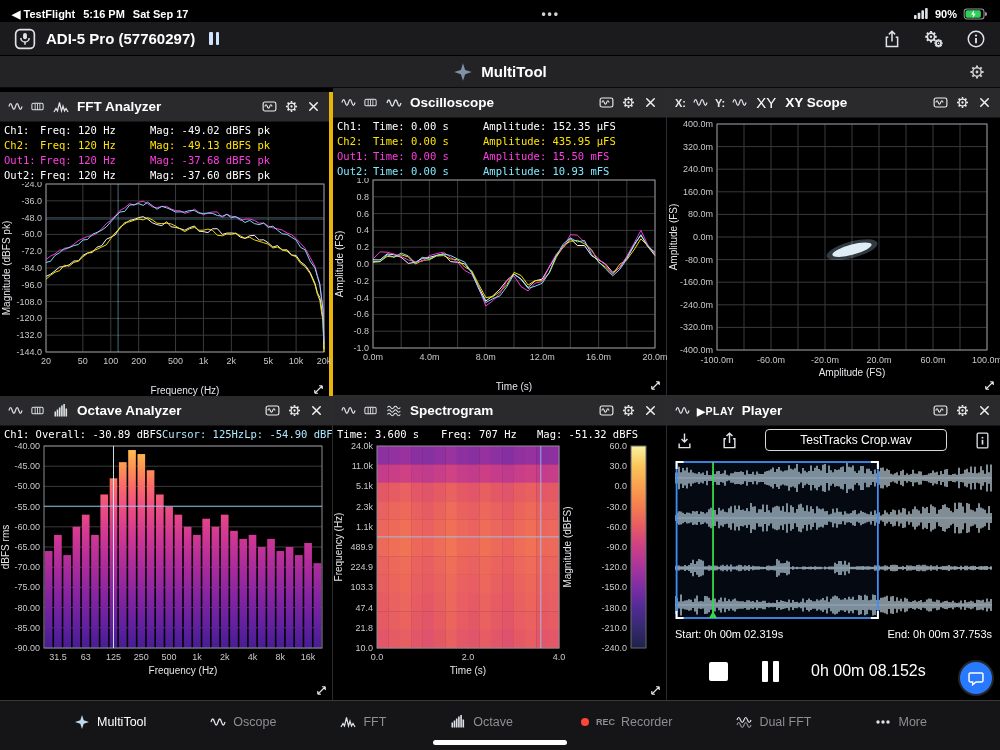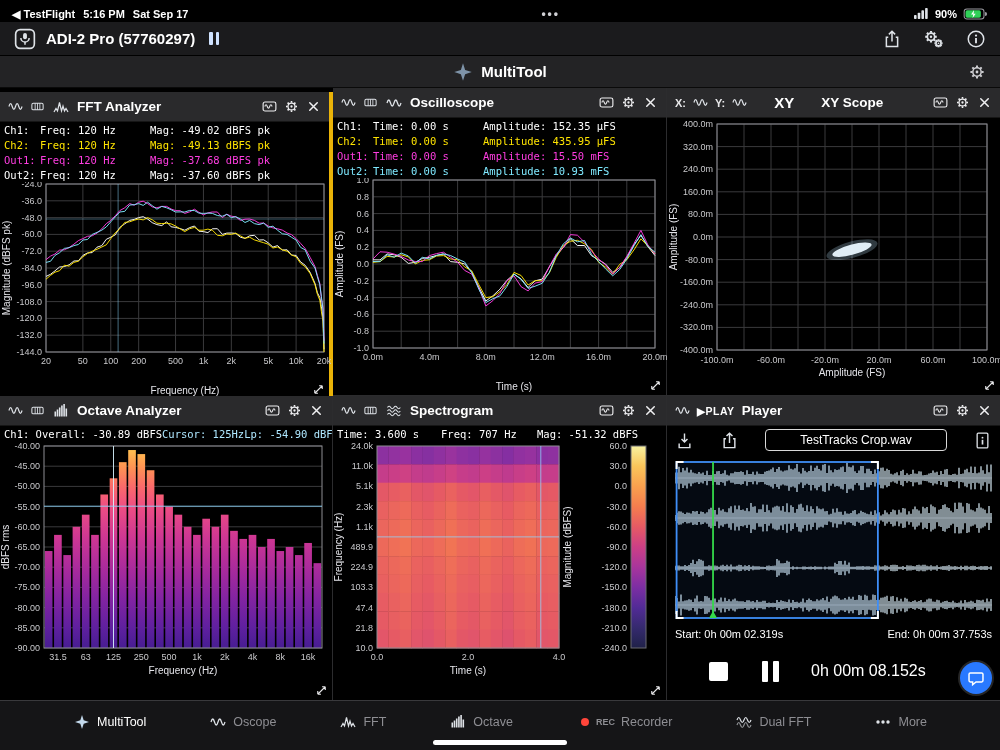--- a/index.html
+++ b/index.html
@@ -45,21 +45,21 @@
   #p-spec{left:333px;top:396px;width:334px;height:304px;border-right:1px solid #2c2c2e;}
   #p-player{left:667px;top:396px;width:333px;height:304px;}
 
   .phead{height:30px;background:#2a2a2c;display:flex;align-items:center;gap:7px;padding:0 8px;
     border-bottom:1px solid #161616;}
   .ptitle{font-size:13.5px;font-weight:700;white-space:nowrap;}
   .phead .icon svg{width:15px;height:15px;}
   .phead .glyph svg{width:18px;height:16px;}
   .phead .hb{color:#f0f0f2;}
   .xy-lab{font-size:11px;color:#e8e8ea;font-weight:600;}
-  .xy-logo{font-size:15px;font-weight:700;margin:0 20px;}
+  .xy-logo{font-size:15px;font-weight:400;margin:0 2px;}
   .play-badge{font-size:10.5px;font-weight:700;color:#fff;letter-spacing:0.5px;}
 
   .ro-group{background:#000;}
   .ro{height:15px;display:flex;align-items:center;padding:0 4px;
       font-family:"DejaVu Sans Mono",monospace;font-size:10.5px;white-space:nowrap;}
   .ro .c1{width:36px;}
   .ro .c2{width:110px;}
   .ro1{height:16px;display:flex;align-items:center;padding:0 4px;
       font-family:"DejaVu Sans Mono",monospace;font-size:10.5px;white-space:nowrap;}
 
@@ -133,21 +133,21 @@
 
   <div class="appheader">
     <span class="icon devicon">
         <svg viewBox="0 0 16 16" width="16" height="16">
           <rect x="1.2" y="1.2" width="13.6" height="13.6" rx="3.2" stroke="currentColor" fill="none" stroke-width="1.2"></rect>
           <rect x="6.6" y="3.6" width="2.8" height="4.6" rx="1.4" fill="currentColor"></rect>
           <path d="M5 7.2 a3 3 0 0 0 6 0" stroke="currentColor" fill="none" stroke-width="1.1"></path>
           <line x1="8" y1="10.2" x2="8" y2="12.2" stroke="currentColor" stroke-width="1.1"></line>
         </svg>
       </span>
-    <span class="devname">ADI-2 Pro (57760297)</span>
+    <span class="devname">ADI-5 Pro (57760297)</span>
     <span class="hpause">
         <span class="pb"></span>
         <span class="pb"></span>
       </span>
     <span class="spacer"></span>
     <span class="hdrgrp">
       <span class="icon hdr">
           <svg viewBox="0 0 16 16" width="16" height="16">
             <path d="M5 6.5 H3.5 V14 H12.5 V6.5 H11" stroke="currentColor" fill="none" stroke-width="1.2"></path>
             <path d="M8 10 V2 M5.5 4.3 L8 1.8 L10.5 4.3" stroke="currentColor" fill="none" stroke-width="1.2"></path>

